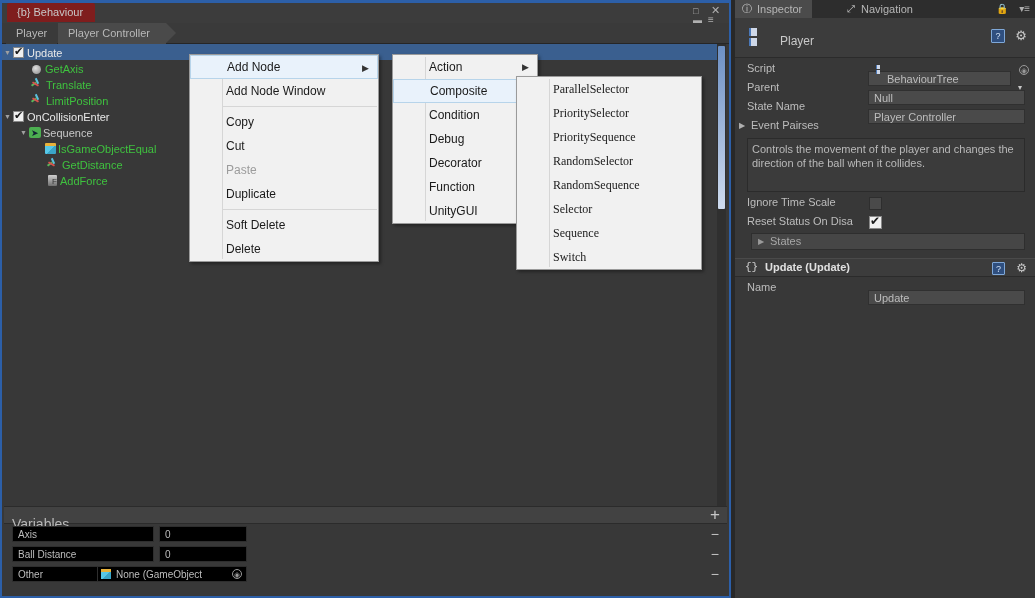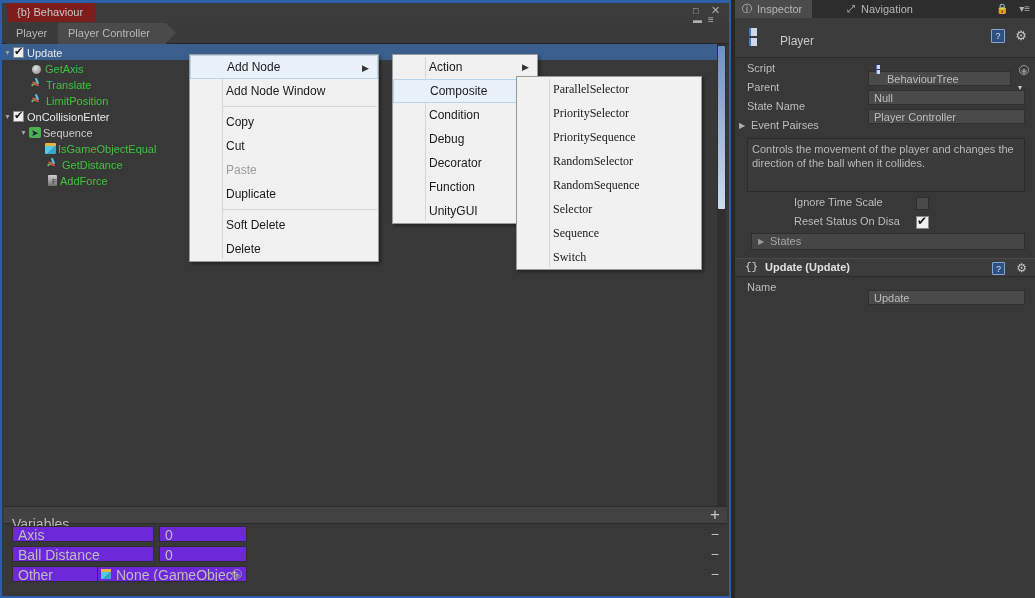--- a/index.html
+++ b/index.html
@@ -110,22 +110,22 @@
   }
   #vars-header {
     position: relative; height: 18px; background: #424242;
     border-top: 1px solid #2b2b2b; border-bottom: 1px solid #2b2b2b;
   }
   #vars-title { position: absolute; left: 8px; top: 9px; font-size: 14px; color: #b9b9b9; }
   #vars-add { position: absolute; right: 7px; top: -2px; font-size: 17px; color: #c8c8c8; }
   .var-row { position: relative; height: 20px; }
   .vfield {
     position: absolute; top: 2px; height: 16px; line-height: 16px;
-    background: #6d28d9; border: 1px solid #2e2e2e;
-    font-size: 14px; color: #bdbdbd; padding-left: 5px; overflow: hidden;
+    background: #000000; border: 1px solid #2e2e2e;
+    font-size: 10px; color: #bdbdbd; padding-left: 5px; overflow: hidden;
   }
   .vname { left: 8px; width: 142px; }
   .vval  { left: 155px; width: 88px; }
   .vval-obj { left: 93px; width: 150px; padding-left: 18px; }
   .vobj-icon { position: absolute; left: 97px; top: 5px; width: 10px; height: 10px;
     background: linear-gradient(135deg,#57c8e8 0%,#57c8e8 50%,#3aa6c8 50%,#3aa6c8 100%);
     border-top: 3px solid #e8b23a; }
   .vpick { position: absolute; left: 228px; top: 5px; width: 10px; height: 10px;
     border: 1px solid #9a9a9a; border-radius: 50%; color:#9a9a9a; font-size:7px;
     line-height:9px; text-align:center; }
@@ -378,21 +378,21 @@
         <span class="pfield">Player Controller</span>
       </div>
       <div class="foldrow">
         <span class="foldarrow">▶</span>
         <span class="foldlabel">Event Pairses</span>
       </div>
     </div>
 
     <div id="desc-box">Controls the movement of the player and changes the direction of the ball when it collides.</div>
 
-    <div style="position:absolute;left:0;right:0;top:194px;padding-left:47px;">
+    <div style="position:absolute;left:0;right:0;top:194px;">
       <div class="cbrow">
         <span class="cblabel">Ignore Time Scale</span>
         <span class="cbbox"></span>
       </div>
       <div class="cbrow">
         <span class="cblabel">Reset Status On Disa</span>
         <span class="cbbox on"></span>
       </div>
     </div>
 

